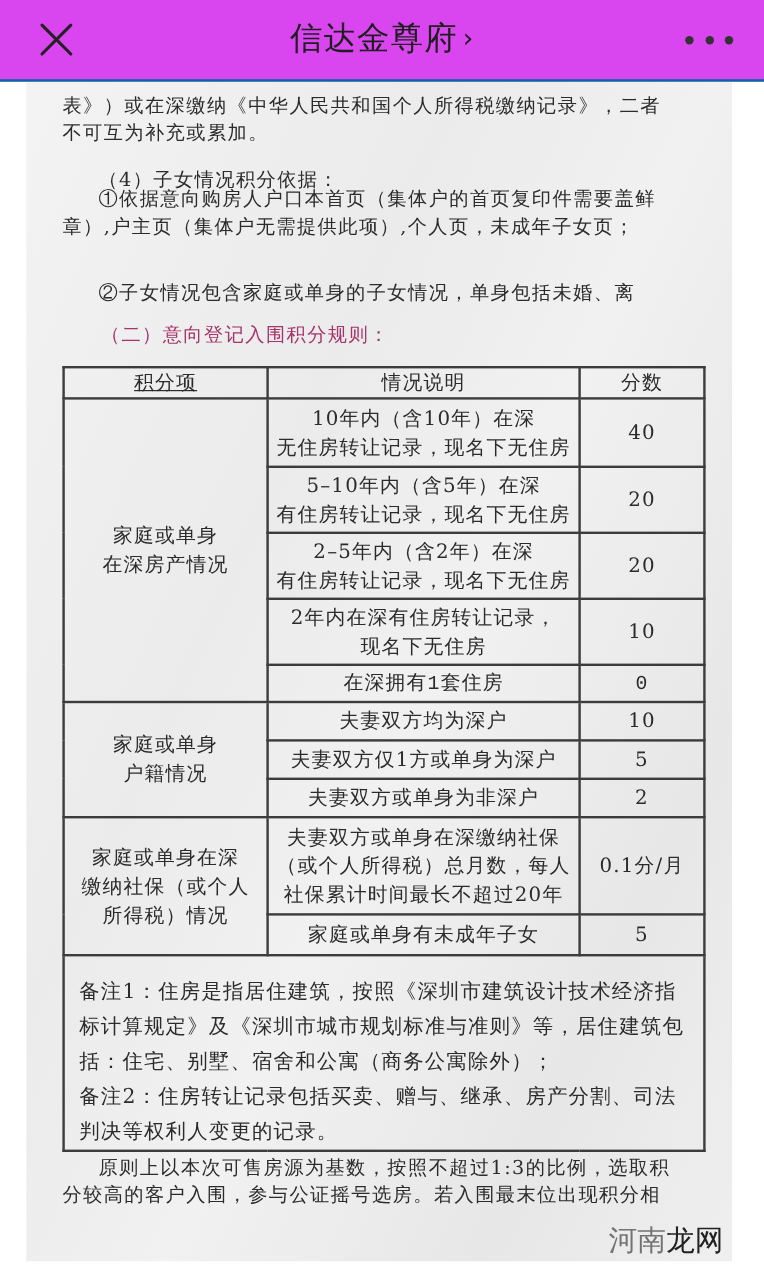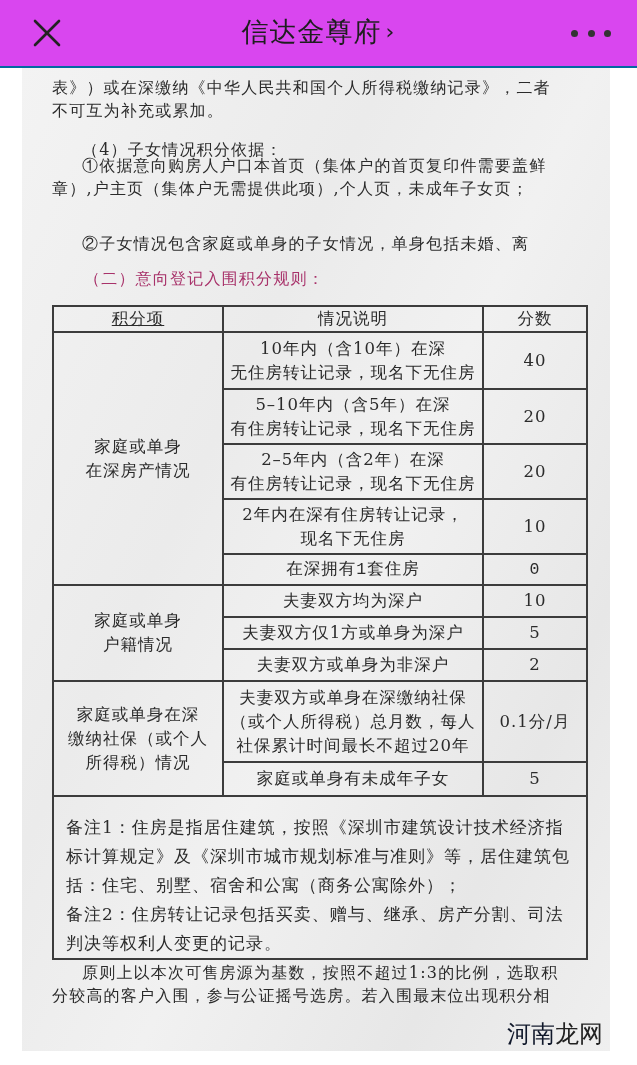--- a/index.html
+++ b/index.html
@@ -58,21 +58,21 @@
     .c3 { width:94px; }
     .notes {
       text-align:left !important; vertical-align:top !important;
       padding:16px 10px 0 12px !important; line-height:29px !important; height:142px;
       font-size:17px;
     }
     .watermark {
       position:absolute; left:507px; top:1018px; font-family:"DejaVu Sans","Liberation Sans",sans-serif;
       font-size:24px; z-index:6; letter-spacing:0px;
     }
-    .watermark .a { color:#0f172a;margin-top:48px; }
+    .watermark .a { color:#737373;margin-top:48px; }
     .watermark .b { color:#222; }
   </style>
 </head>
 <body>
 
 <div class="nav">
   <div class="close">
     <svg width="34" height="34" viewBox="0 0 34 34">
       <line x1="5" y1="5" x2="29" y2="29" stroke="#222" stroke-width="2.6" stroke-linecap="round"></line>
       <line x1="29" y1="5" x2="5" y2="29" stroke="#222" stroke-width="2.6" stroke-linecap="round"></line>

